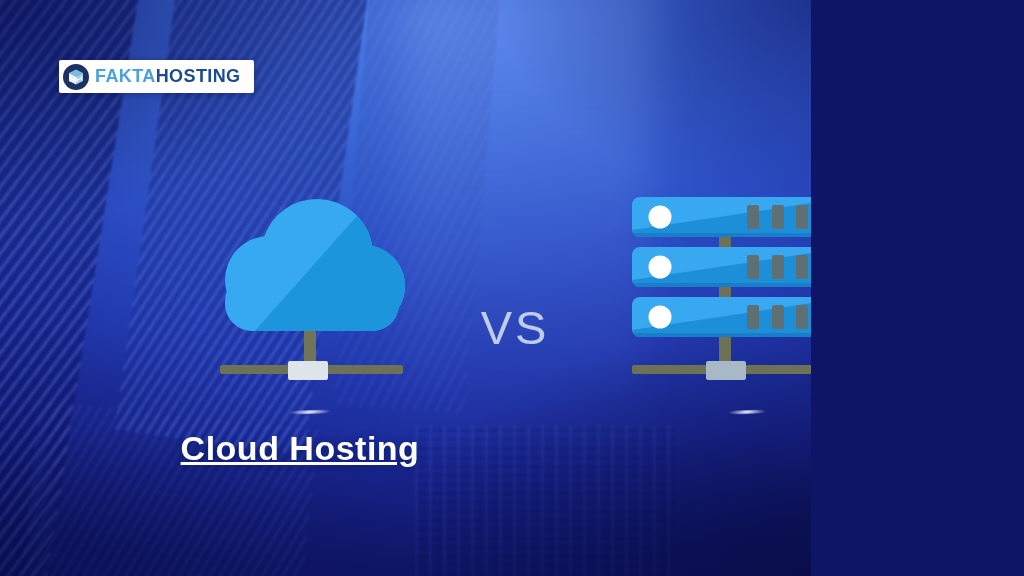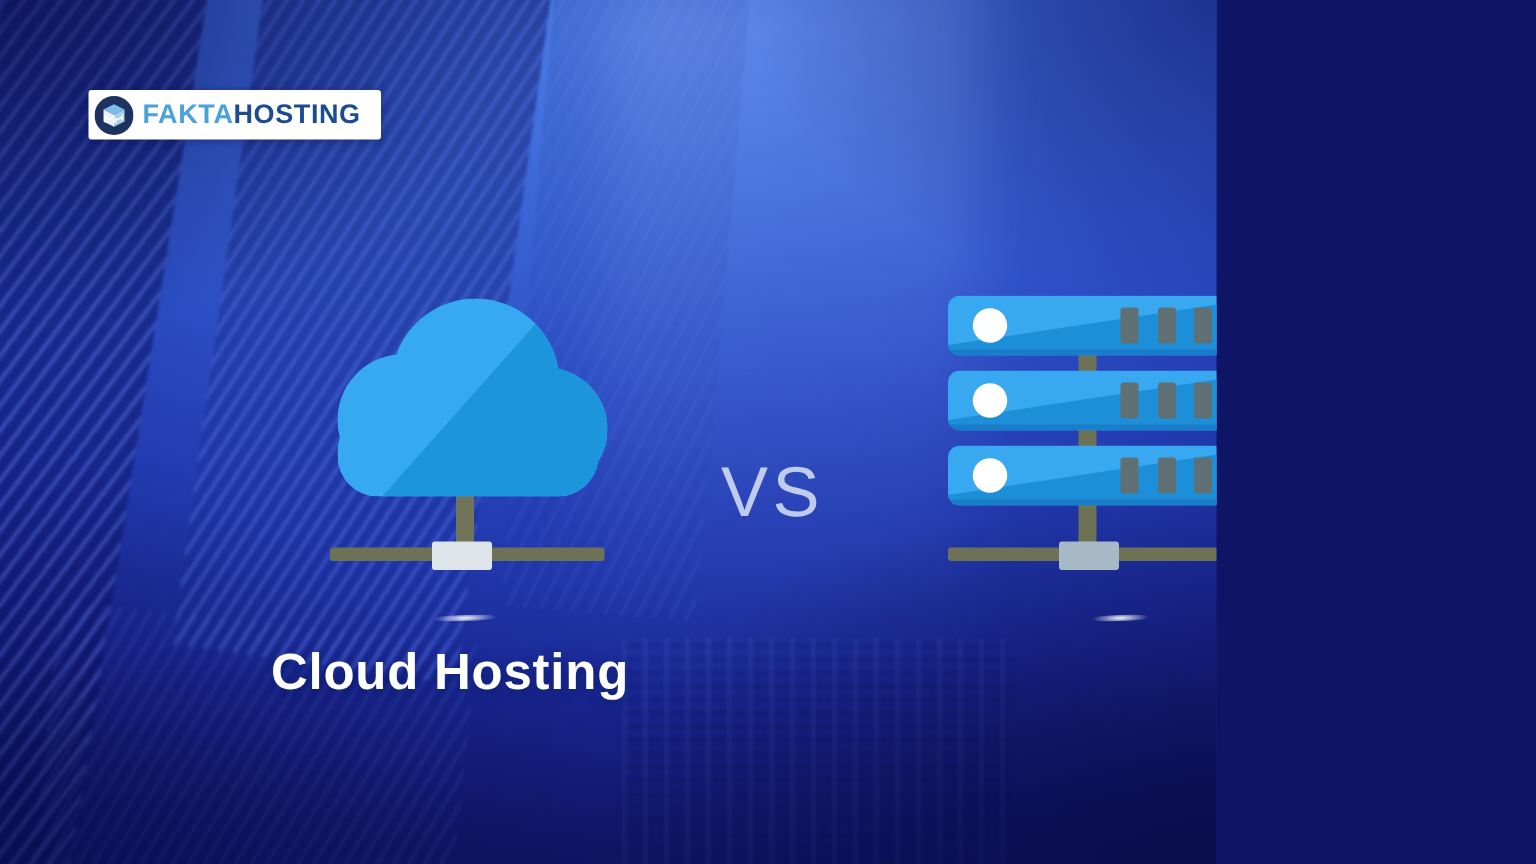--- a/index.html
+++ b/index.html
@@ -102,21 +102,21 @@
     background:radial-gradient(50% 120% at 50% 50%, rgba(255,255,255,.95), rgba(255,255,255,0) 75%);
   }
   .swoosh-left{ left:282px; top:410px; width:56px; transform:rotate(-2deg); }
   .swoosh-right{ left:722px; top:410px; width:50px; transform:rotate(-2deg); }
 
   .hosting-label{
     position:absolute; top:429px; width:300px; text-align:center;
     font-size:34px; font-weight:bold; color:#ffffff; letter-spacing:.5px;
     text-shadow:0 2px 8px rgba(0,25,90,.55);
   }
-  .label-left{ left:150px; }
+  .label-left{ left:150px;text-decoration:underline; }
   .label-right{ left:598px; }
 </style>
 </head>
 <body>
 
 <div class="stage">
 
   <div class="bg-layer">
     <div class="building b-left-edge"></div>
     <div class="building b-left-tower"></div>

